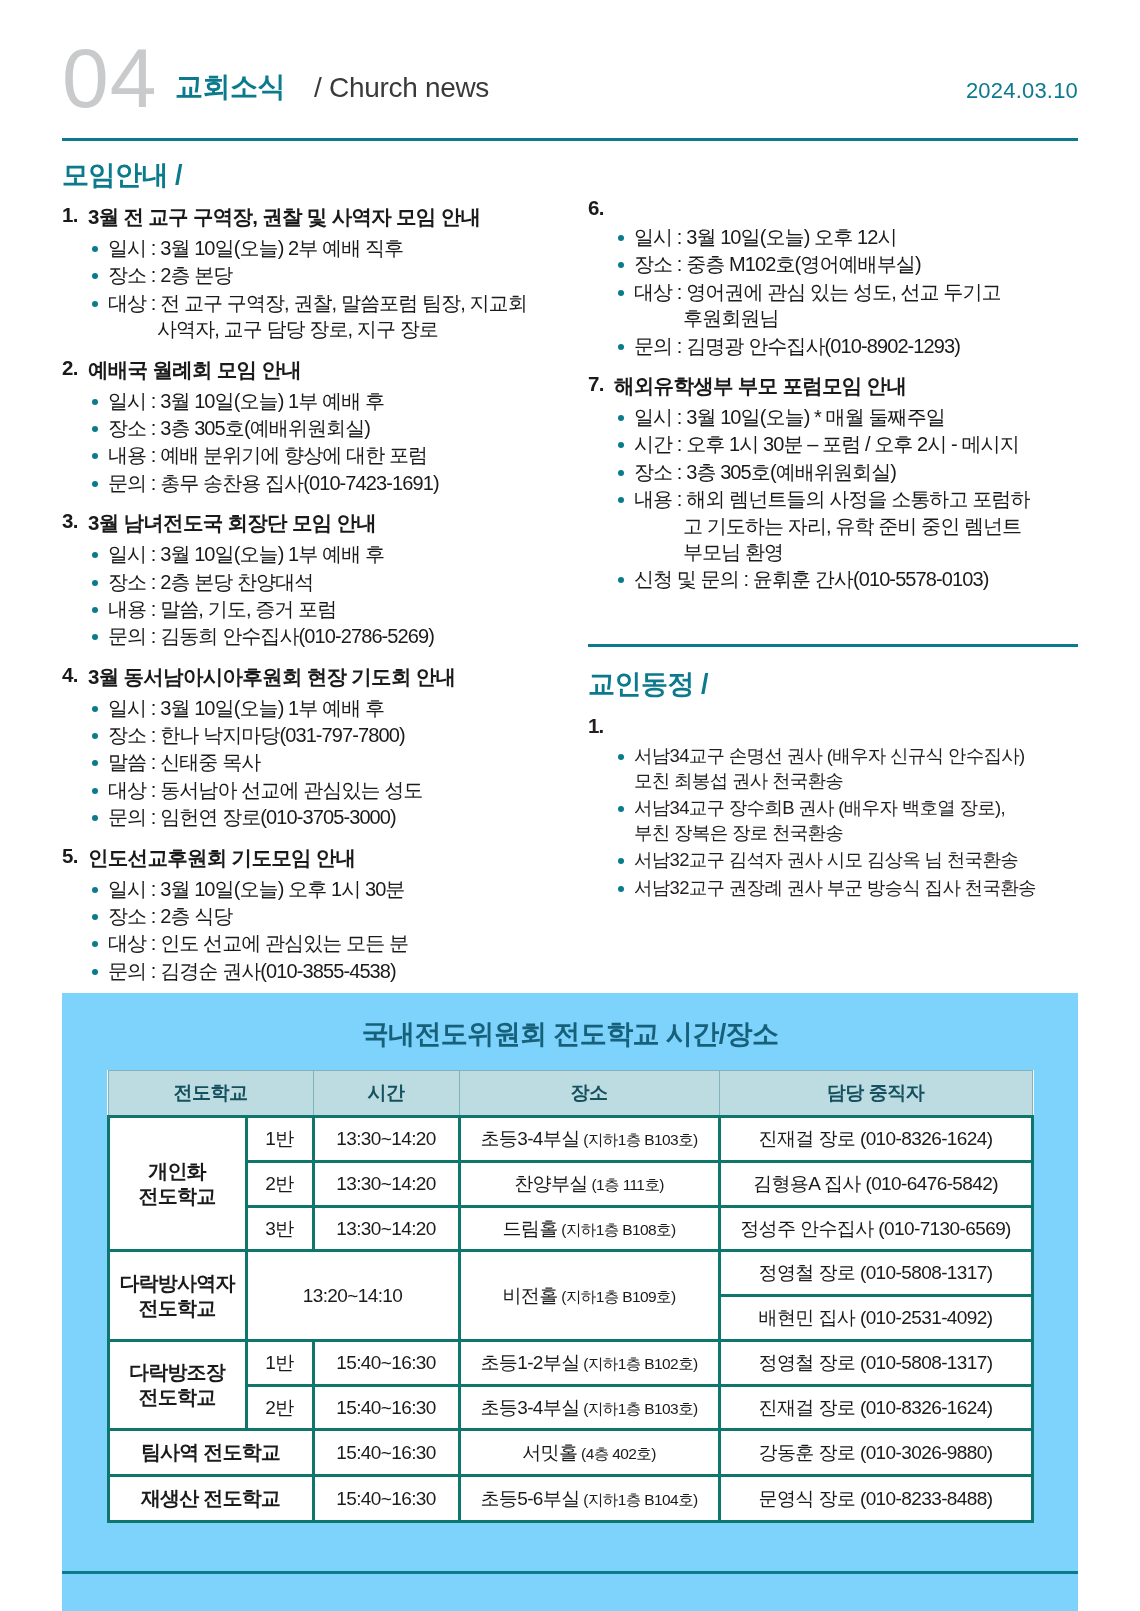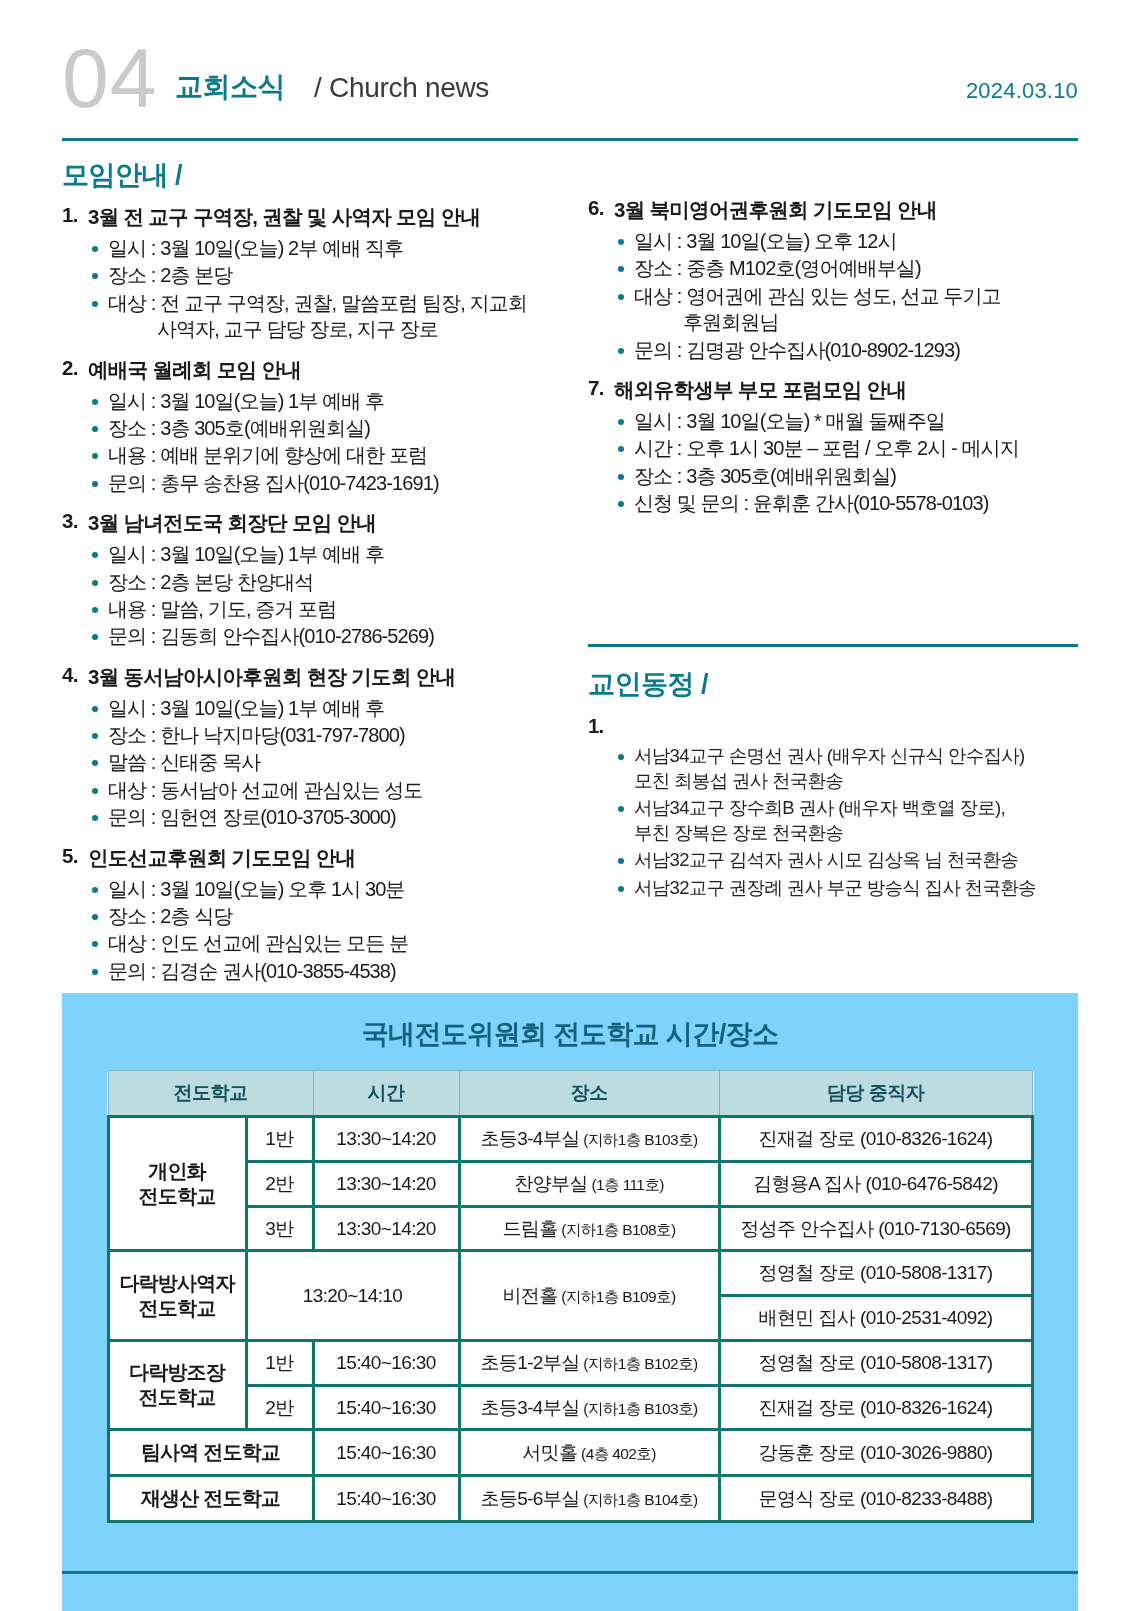--- a/index.html
+++ b/index.html
@@ -321,38 +321,38 @@
           </ul>
         </div>
       </div>
   </div>
 
   <div class="col-right">
     <div id="right-items">
         <div class="item">
           <div class="item-title">
             <span class="num">6.</span>
-            <span>3월 북미영어권후원회 기도모임 안내</span>
           </div>
           <ul class="bullets">
             <li>일시 : 3월 10일(오늘) 오후 12시</li>
             <li>장소 : 중층 M102호(영어예배부실)</li>
             <li>대상 : 영어권에 관심 있는 성도, 선교 두기고<span class="cont">후원회원님</span></li>
             <li>문의 : 김명광 안수집사(010-8902-1293)</li>
           </ul>
         </div>
         <div class="item">
           <div class="item-title">
             <span class="num">7.</span>
             <span>해외유학생부 부모 포럼모임 안내</span>
           </div>
           <ul class="bullets">
             <li>일시 : 3월 10일(오늘) * 매월 둘째주일</li>
             <li>시간 : 오후 1시 30분 – 포럼 / 오후 2시 - 메시지</li>
             <li>장소 : 3층 305호(예배위원회실)</li>
+            <li>내용 : 해외 렘넌트들의 사정을 소통하고 포럼하<span class="cont">고 기도하는 자리, 유학 준비 중인 렘넌트</span><span class="cont">부모님 환영</span></li>
             <li>신청 및 문의 : 윤휘훈 간사(010-5578-0103)</li>
           </ul>
         </div>
       </div>
   </div>
 
   <div class="right-rule"></div>
   <div class="sec-head news-head">교인동정 /</div>
 
   <div class="news-body">

